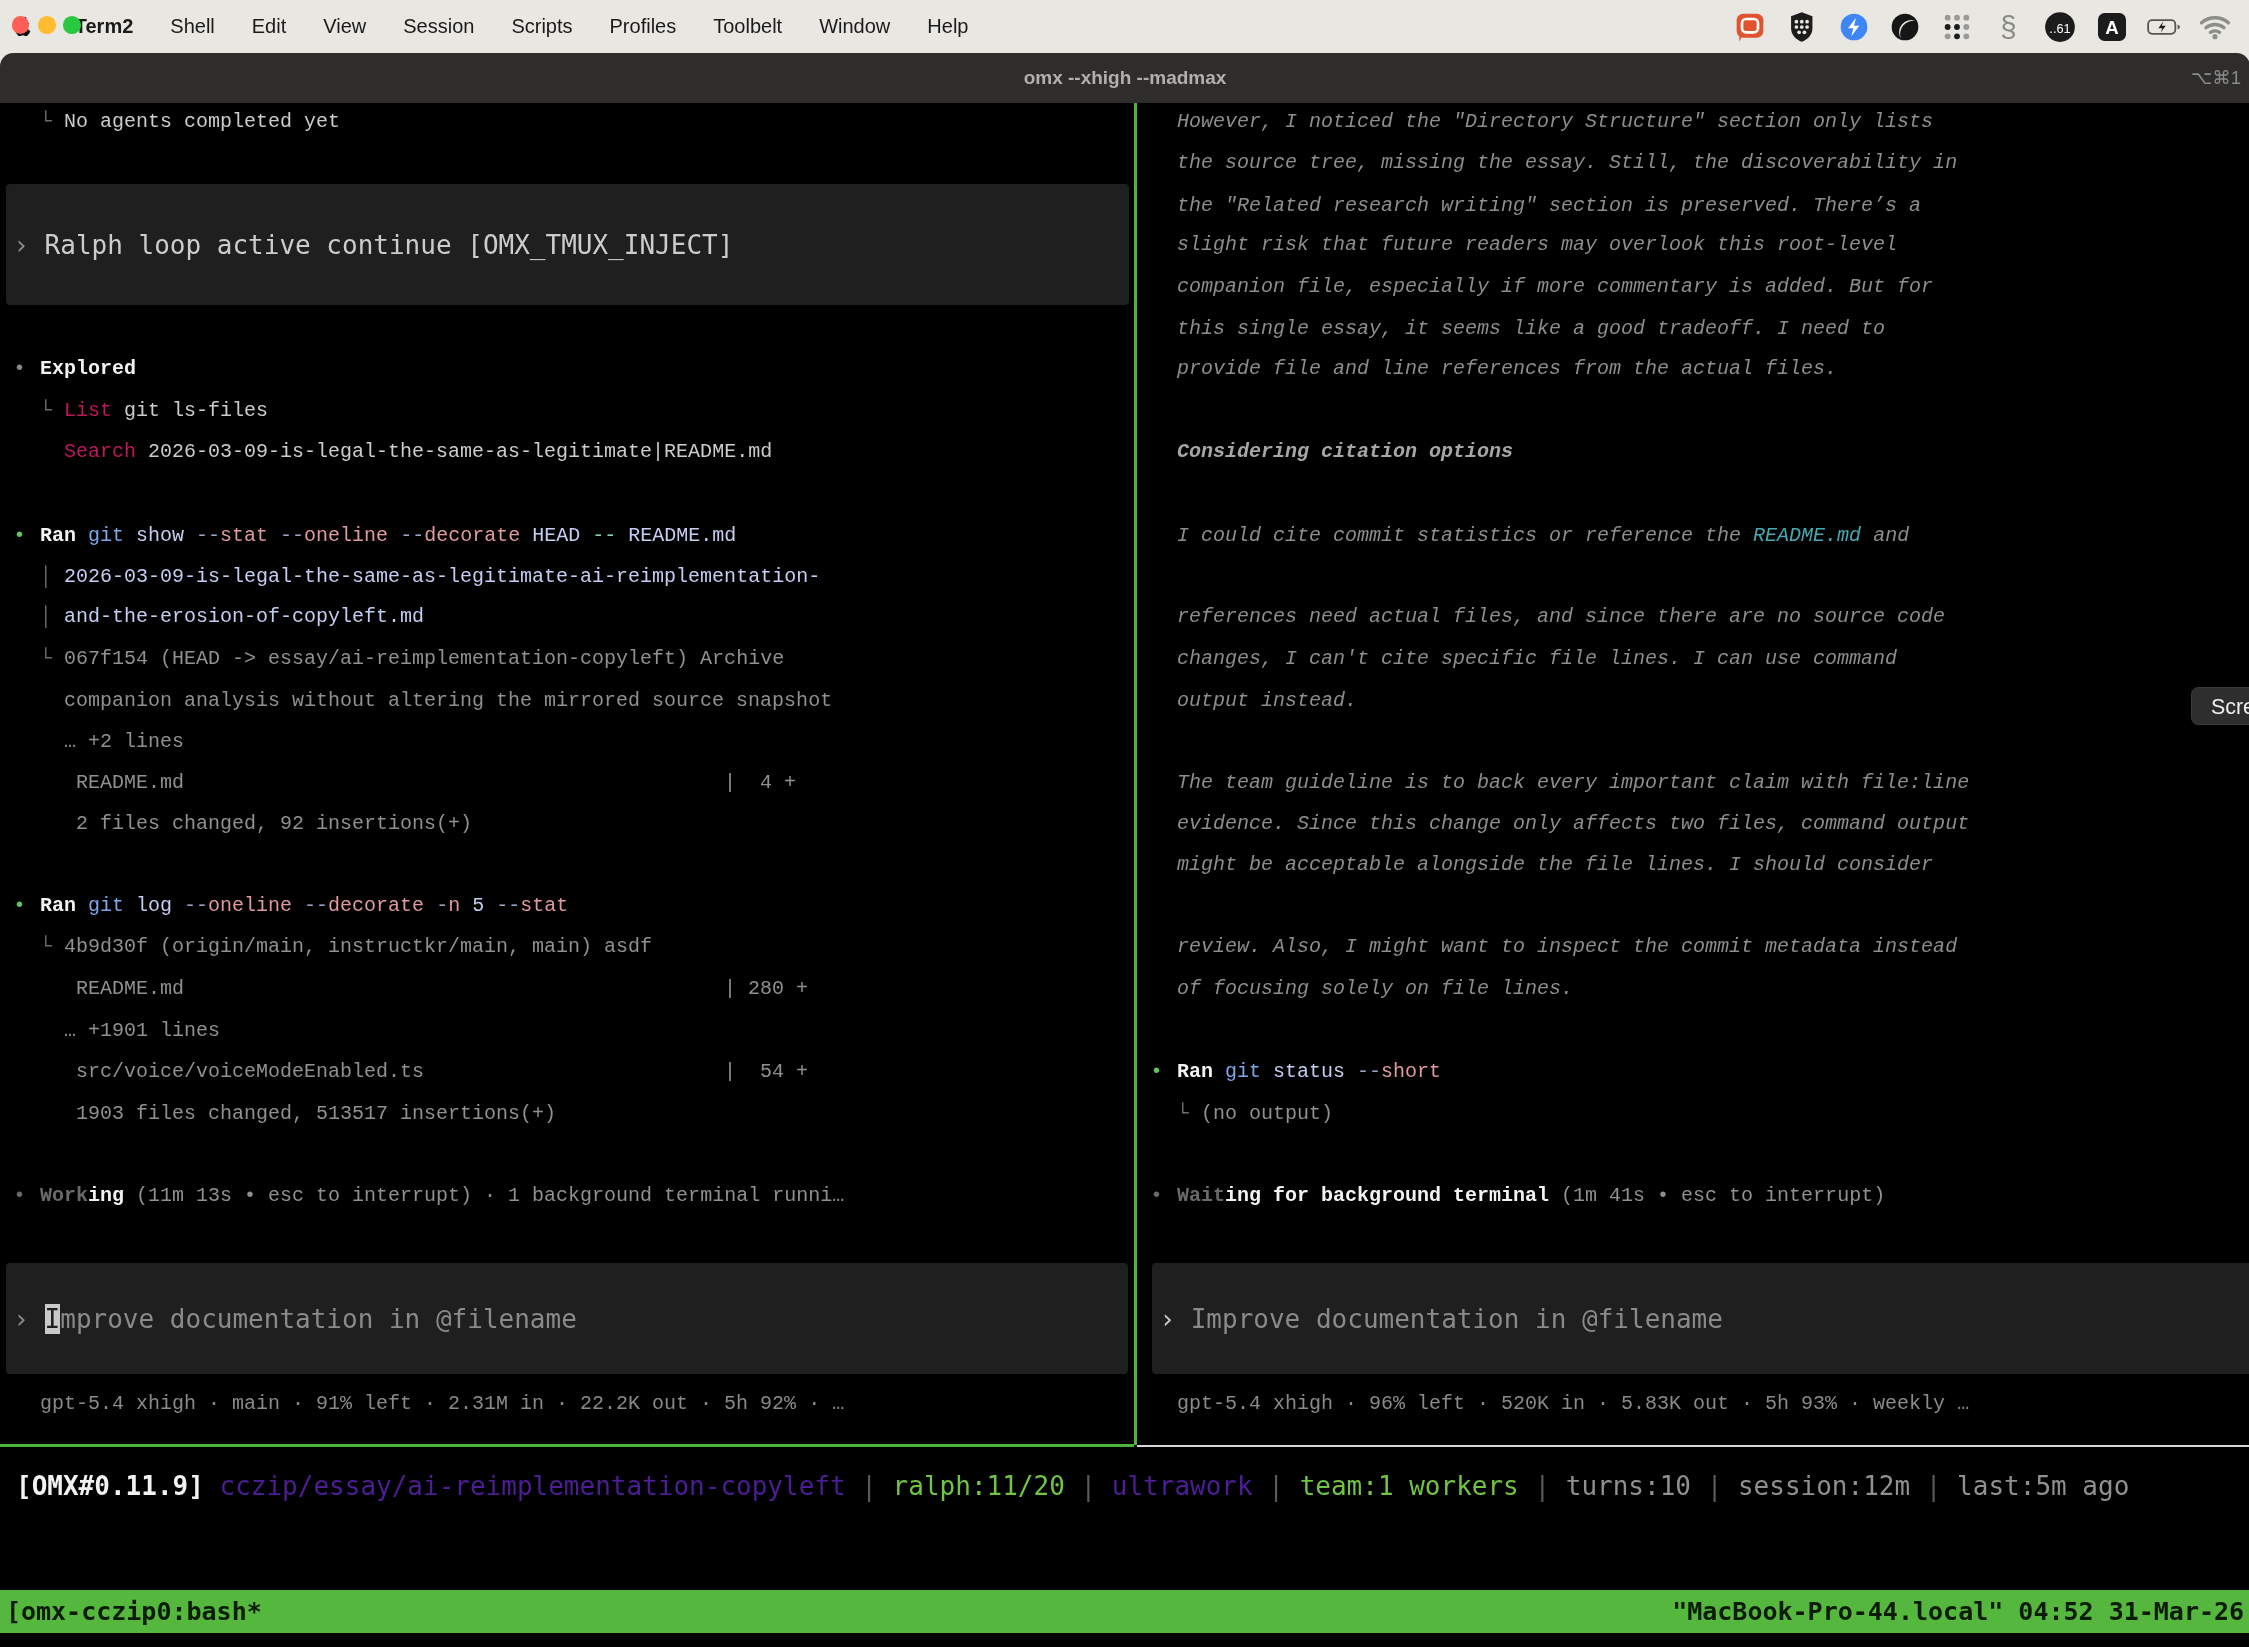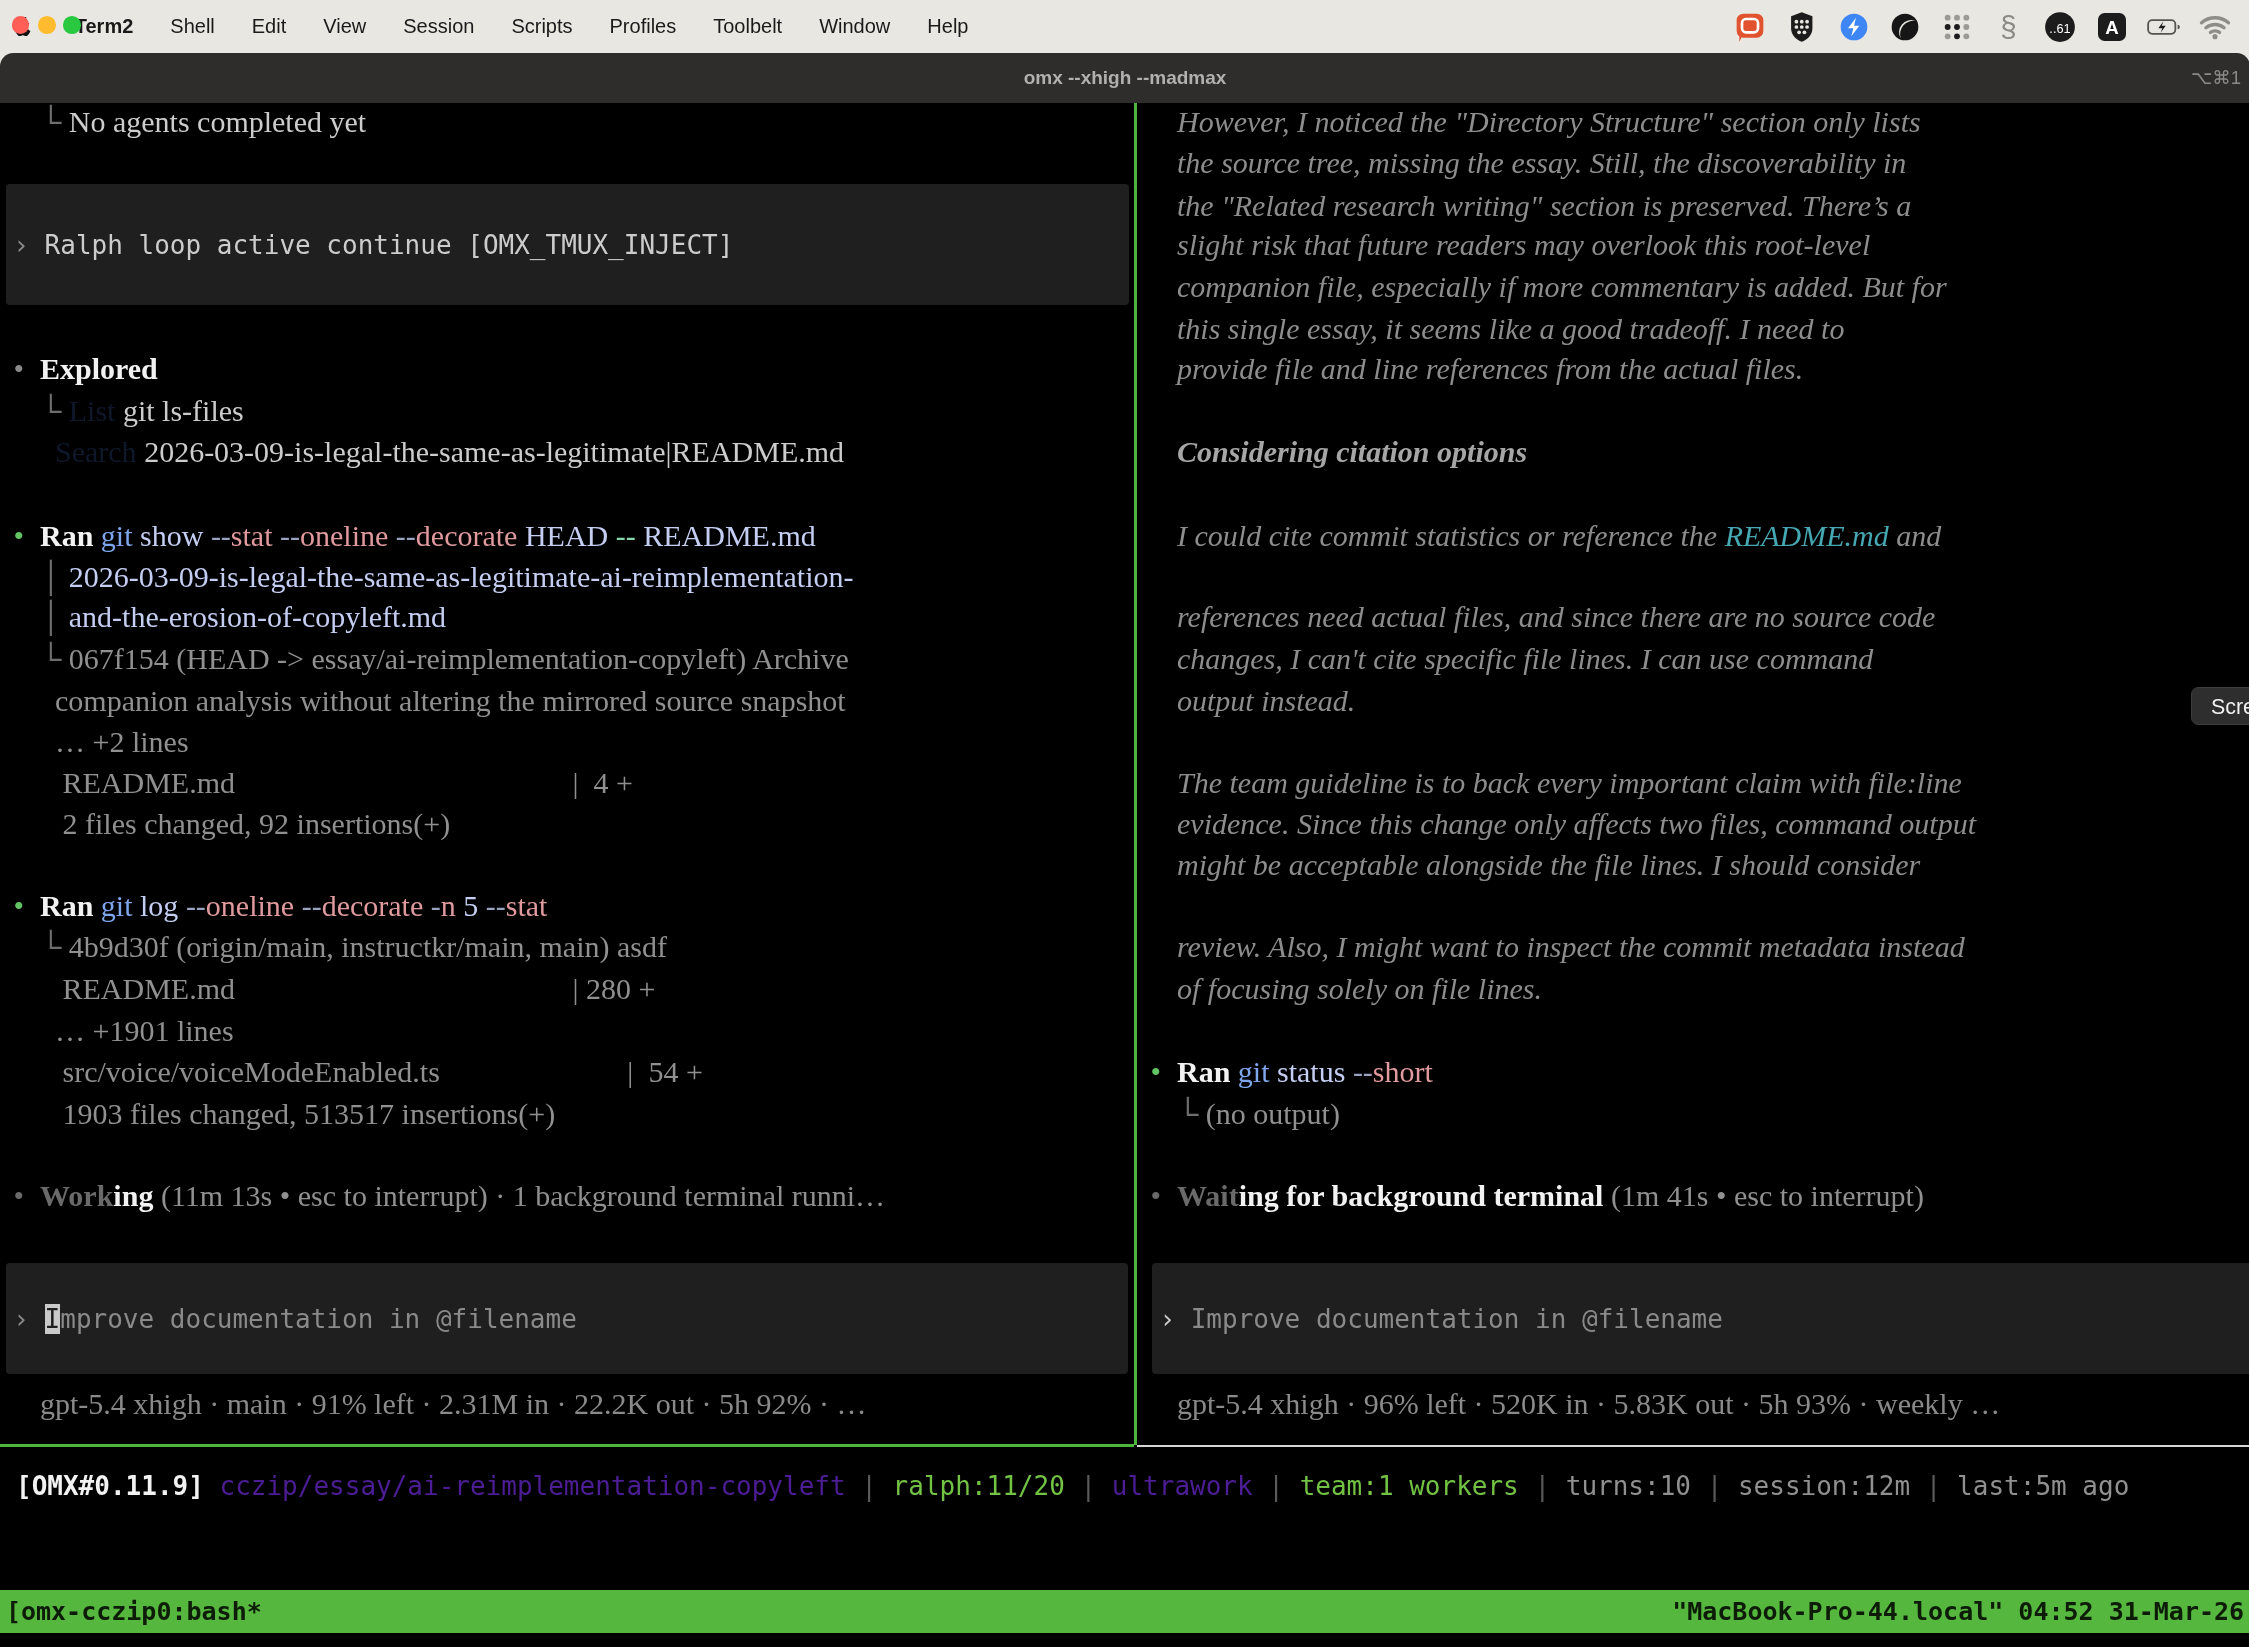--- a/index.html
+++ b/index.html
@@ -32,28 +32,28 @@
   
   #vdiv{position:absolute;left:1134px;top:103px;width:3px;height:1342px;background:#4db53c;}
   #hdiv-left{position:absolute;left:0;top:1444px;width:1134px;height:3px;background:#4db53c;}
   #hdiv-right{position:absolute;left:1137px;top:1445px;width:1113px;height:2.2px;background:#d6d6d6;}
 
   
   .pane-lines{position:absolute;top:0;height:1648px;pointer-events:none;}
   #left-lines{left:40px;width:1092px;}
   #right-lines{left:1177px;width:1073px;}
   .tline{position:absolute;left:0;height:41px;line-height:41px;white-space:pre;
-         font-family:Liberation Serif, serif;font-size:30px;color:#909090;}
+         font-family:Liberation Mono, monospace;font-size:20px;color:#909090;}
 
   
   .tk-tree{color:#6e6e6e;}
   .tk-lt{color:#cccccc;}
   .tk-bw{color:#f2f2f2;font-weight:700;}
   .tk-dimbold{color:#6a6a6a;font-weight:700;}
-  .tk-teal{color:#0f172a;}
+  .tk-teal{color:#be185d;}
   .tk-teal2{color:#4c1d95;}
   .tk-tealp{color:#46a8b2;font-style:italic;}
   .tk-blue{color:#7ea6ec;}
   .tk-arg{color:#c4cdf2;}
   .tk-fd{color:#9aa2c0;}
   .tk-fw{color:#e09a9e;}
   .tk-mint{color:#83d7a8;}
   .tk-out{color:#909090;}
   .tk-dim2{color:#8a8a8a;}
   .tk-ph{color:#8a8a8a;}

